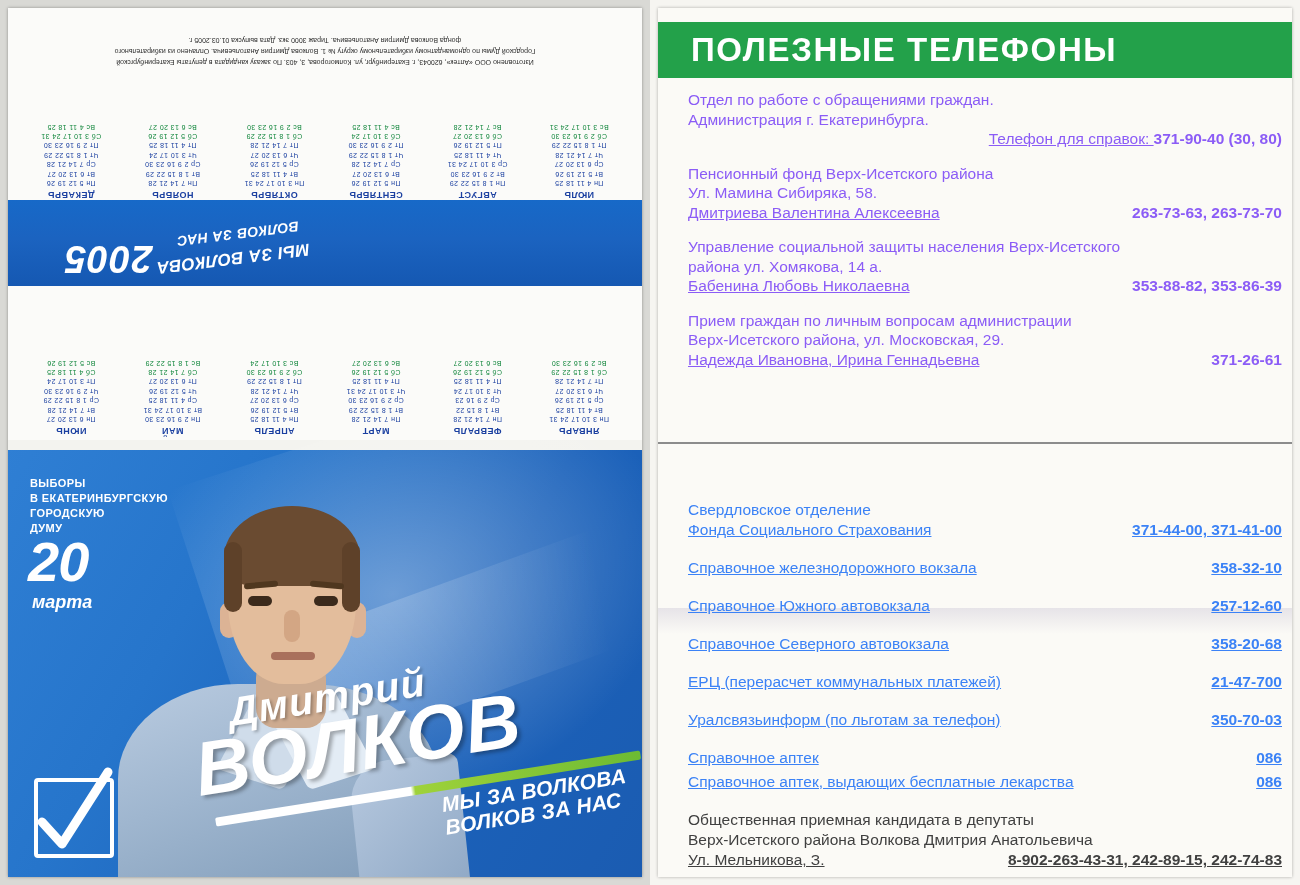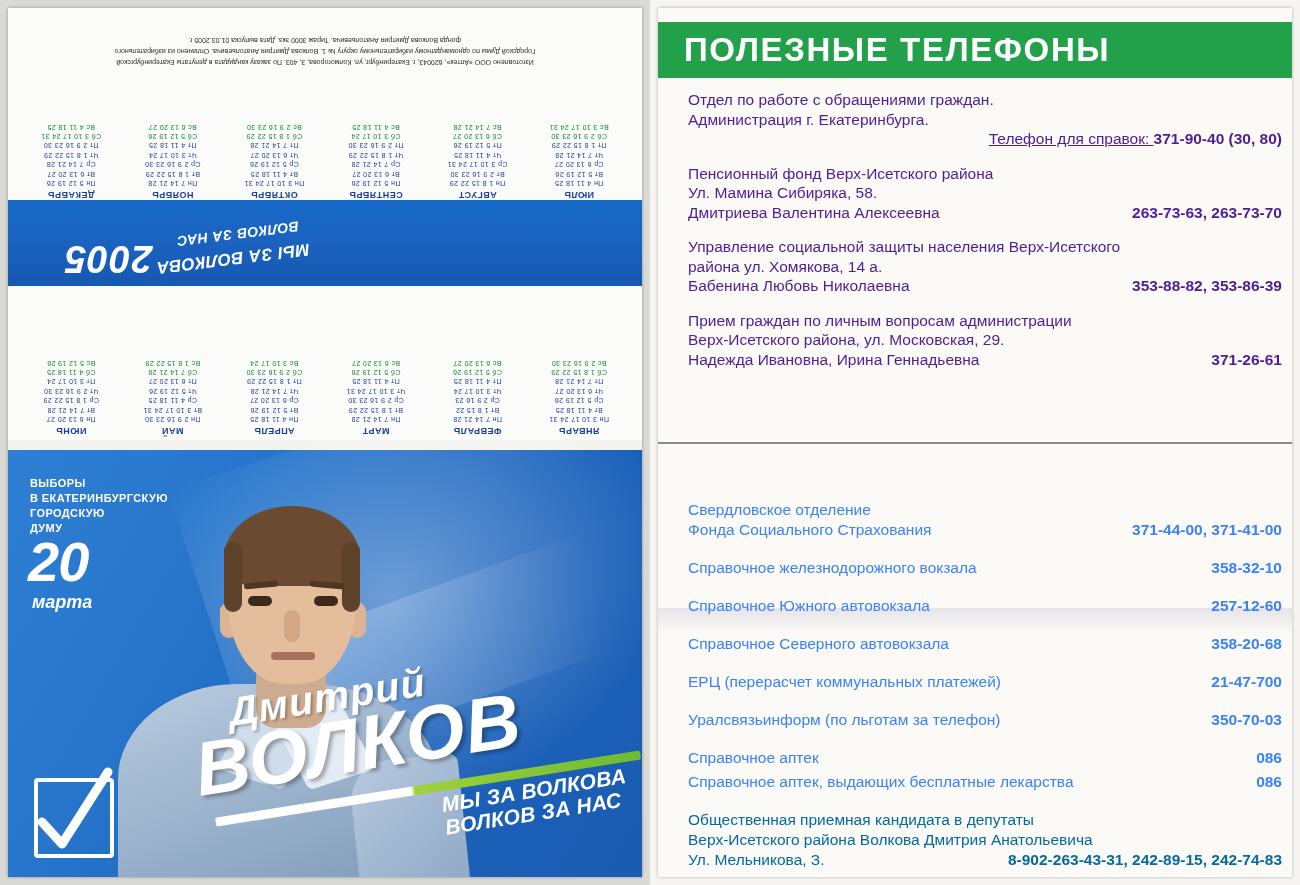--- a/index.html
+++ b/index.html
@@ -376,32 +376,32 @@
     position: absolute;
     left: 0; top: 14px;
     width: 634px; height: 56px;
     background: #23a14a;
     display: flex;
     align-items: center;
     padding-left: 26px;
     box-sizing: border-box;
   }
   .green-header h1 {
-    margin: 0;
+    margin: 7px;
     font-size: 33px;
     font-weight: bold;
     color: #ffffff;
     letter-spacing: 1.6px;
   }
 
   .contacts {
     position: absolute;
     left: 30px; top: 82px;
     width: 594px;
-    color: #4c1d95;
+    color: #8b5cf6;
   }
   .entry {
     margin-bottom: 15px;
     font-size: 15.5px;
     line-height: 19.5px;
   }
   .entry .line { white-space: nowrap; }
   .entry .num {
     font-weight: bold;
     float: right;
@@ -409,20 +409,21 @@
   .entry .num-right {
     display: block;
     text-align: right;
     font-weight: bold;
   }
   .row-split {
     display: flex;
     justify-content: space-between;
     align-items: baseline;
     gap: 6px;
+    text-decoration: underline;
   }
   .row-split .lbl { flex: 0 1 auto; }
   .row-split .num { font-weight: bold; white-space: nowrap; }
 
   .divider {
     position: absolute;
     left: 0;
     width: 634px;
     height: 2px;
     background: #8c8c8c;
@@ -436,21 +437,21 @@
     color: #3b82f6;
   }
   .compact { margin-bottom: 18px; font-size: 15.5px; line-height: 20px; }
   .tight { margin-bottom: 4px; }
   .footer-block {
     position: absolute;
     left: 30px; top: 802px;
     width: 594px;
     font-size: 15.5px;
     line-height: 20px;
-    color: #0369a1;
+    color: #404040;
   }
   .paper-fold {
     position: absolute;
     left: 0; top: 600px;
     width: 634px; height: 26px;
     background: linear-gradient(180deg, rgba(205,200,215,.45), rgba(255,255,255,0));
   }
 </style>
 </head>
 <body>

